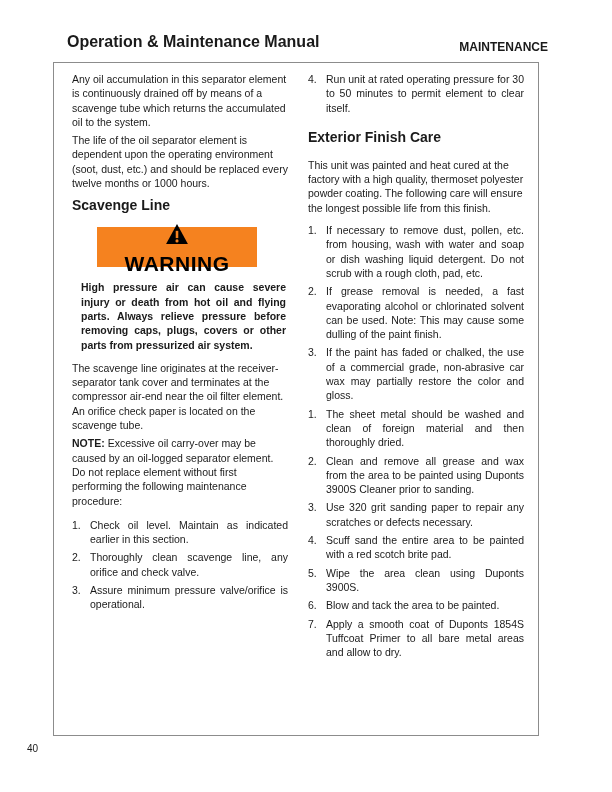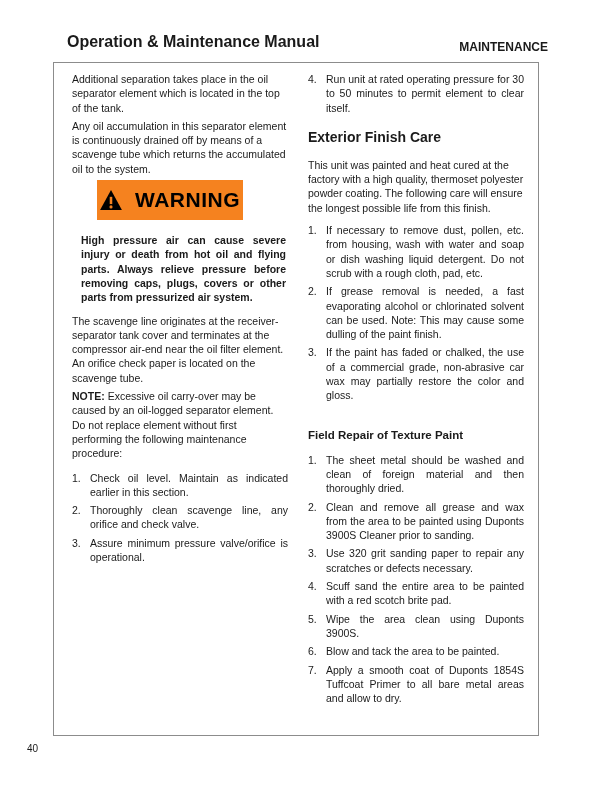--- a/index.html
+++ b/index.html
@@ -13,45 +13,46 @@
   .content-box{
     position:absolute;left:53px;top:62px;width:486px;height:674px;
     border:1px solid #8c8c8c;box-sizing:border-box;
     display:flex;gap:20px;padding:9px 15px 0 18px;overflow:hidden;
   }
   .col{width:216px;flex:none;font-size:10.5px;line-height:14.3px;}
   .para{margin:0 0 4px 0;text-align:left;}
   .h1{font-size:14px;font-weight:bold;margin:7px 0 14px 0;line-height:16px;}
   .h2{font-size:11.5px;font-weight:bold;margin:26px 0 11px 0;line-height:13px;}
   .warning-banner{
-    width:146px;height:40px;margin:0 0 13px 25px;
-    display:flex;align-items:center;justify-content:center;gap:13px;
+    width:160px;height:40px;margin:0 0 13px 25px;
+    display:flex;align-items:center;justify-content:center;gap:13px;flex-direction:column;
   }
   .warning-banner .wlabel{font-size:21px;font-weight:bold;color:#000;letter-spacing:0.5px;}
   .warning-banner svg{display:block;}
   .bold-para{font-weight:bold;margin:0 0 9px 0;padding:0 2px 0 9px;text-align:justify;}
   .li{display:flex;margin:0 0 4px 0;}
   .li .num{width:18px;flex:none;}
   .li .txt{flex:1;text-align:justify;}
   .intro-gap{margin-bottom:8px;}
   .note-lead{font-weight:bold;margin-right:3px;}
   .page-num{position:absolute;left:27px;top:743px;font-size:10px;}
 </style>
 </head>
 <body>
 
 <div class="hdr-left">Operation &amp; Maintenance Manual</div>
 <div class="hdr-right">MAINTENANCE</div>
 
 <div class="content-box" style="border-color: rgb(140, 140, 140);">
 
   <div class="col">
-    <p class="para">Additional separation takes place in the oil separator element which is located in the top of the tank.</p>
     <p class="para">Any oil accumulation in this separator element is continuously drained off by means of a scavenge tube which returns the accumulated oil to the system.</p>
+    <p class="para">The life of the oil separator element is dependent upon the operating environment (soot, dust, etc.) and should be replaced every twelve months or 1000 hours.</p>
 
+    <div class="h1">Scavenge Line</div>
 
     <div class="warning-banner" style="background: rgb(245, 130, 31);">
       <span>
         <svg width="22" height="20" viewBox="0 0 24 22">
           <path d="M12 0 L24 22 L0 22 Z" fill="#000000"></path>
           <rect x="10.6" y="7.5" width="2.8" height="8" fill="#F5821F"></rect>
           <circle cx="12" cy="18.6" r="1.7" fill="#F5821F"></circle>
         </svg>
       </span>
       <span class="wlabel">WARNING</span>
@@ -95,21 +96,20 @@
     </div>
     <div class="li">
       <span class="num">2.</span>
       <span class="txt">If grease removal is needed, a fast evaporating alcohol or chlorinated solvent can be used. Note: This may cause some dulling of the paint finish.</span>
     </div>
     <div class="li">
       <span class="num">3.</span>
       <span class="txt">If the paint has faded or chalked, the use of a commercial grade, non-abrasive car wax may partially restore the color and gloss.</span>
     </div>
 
-    <div class="h2">Field Repair of Texture Paint</div>
 
     <div class="li">
       <span class="num">1.</span>
       <span class="txt">The sheet metal should be washed and clean of foreign material and then thoroughly dried.</span>
     </div>
     <div class="li">
       <span class="num">2.</span>
       <span class="txt">Clean and remove all grease and wax from the area to be painted using Duponts 3900S Cleaner prior to sanding.</span>
     </div>
     <div class="li">

